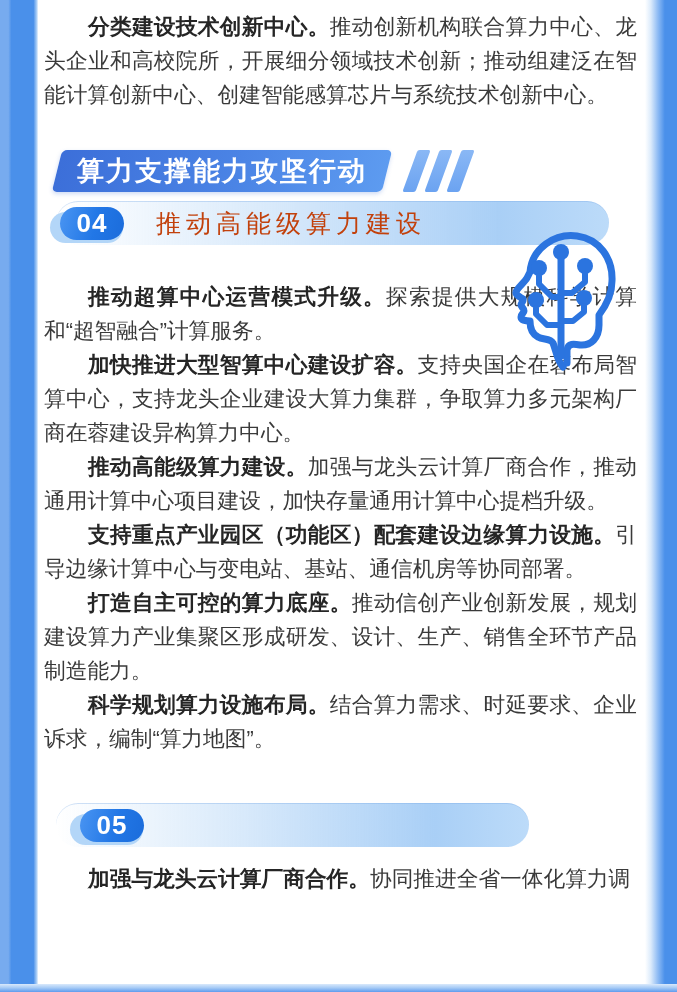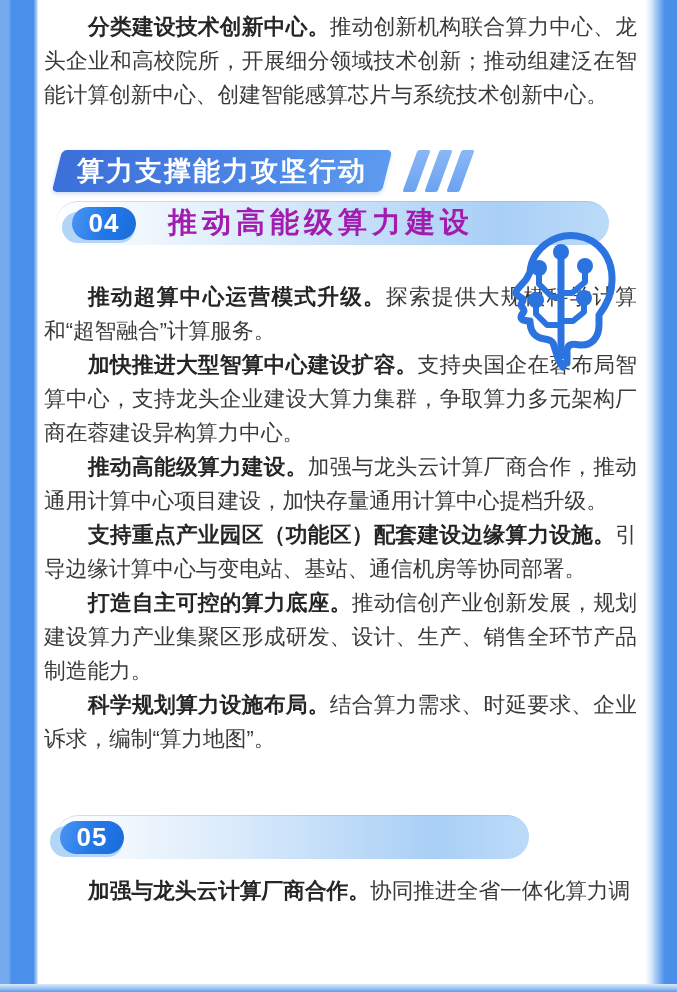--- a/index.html
+++ b/index.html
@@ -53,22 +53,22 @@
   }
   .slashes { display: flex; margin-left: 14px; }
   .slash {
     width: 13px; height: 42px; margin-left: 9px; border-radius: 2px;
     transform: skewX(-20deg);
     background: linear-gradient(180deg, #8ab8f5 0%, #6ba3f1 100%);
   }
 
   
   .h-row { position: relative; height: 46px; display: flex; align-items: center; }
-  .h-row-04 { margin-top: 8px; padding-left: 12px; }
-  .h-row-05 { margin-top: 58px; }
+  .h-row-04 { margin-top: 8px; }
+  .h-row-05 { margin-top: 46px; padding-left: 20px; }
   .h-pill {
     position: absolute; top: 1px; bottom: 1px; left: 18px; border-radius: 23px; z-index: 0;
     background: linear-gradient(90deg, rgba(214,232,250,0) 0%, rgba(183,215,247,0.55) 40%,
                 #a9cff6 80%, #bcdbf9 100%);
     border-top: 1px solid rgba(120,170,230,0.35);
   }
   .h-pill-04 { right: 36px; }
   .h-pill-05 { right: 116px; }
   .badge-wrap { position: relative; margin-left: 22px; width: 64px; height: 33px; z-index: 1; }
   .badge-shadow {
@@ -76,21 +76,21 @@
     border-radius: 17px; background: #b3d6f8;
   }
   .badge-core {
     position: absolute; inset: 0; border-radius: 17px;
     background: linear-gradient(105deg, #4a95f2 0%, #2277e6 55%, #1b6cdb 100%);
     display: flex; align-items: center; justify-content: center;
     color: #ffffff; font-size: 26px; font-weight: 700; letter-spacing: 1px;
   }
   .h-title {
     margin-left: 32px; z-index: 1;
-    color: #a21caf; font-size: 29px; font-weight: 700; letter-spacing: 5px;
+    color: #c2410c; font-size: 25px; font-weight: 400; letter-spacing: 5px;
     white-space: nowrap;
   }
 
   
   .first-body { margin-top: 34px; }
   .last-line { margin-top: 14px; }
 
   
   .head-icon { position: absolute; left: 495px; top: 226px; width: 126px; height: 147px; z-index: 2; }
 </style>

